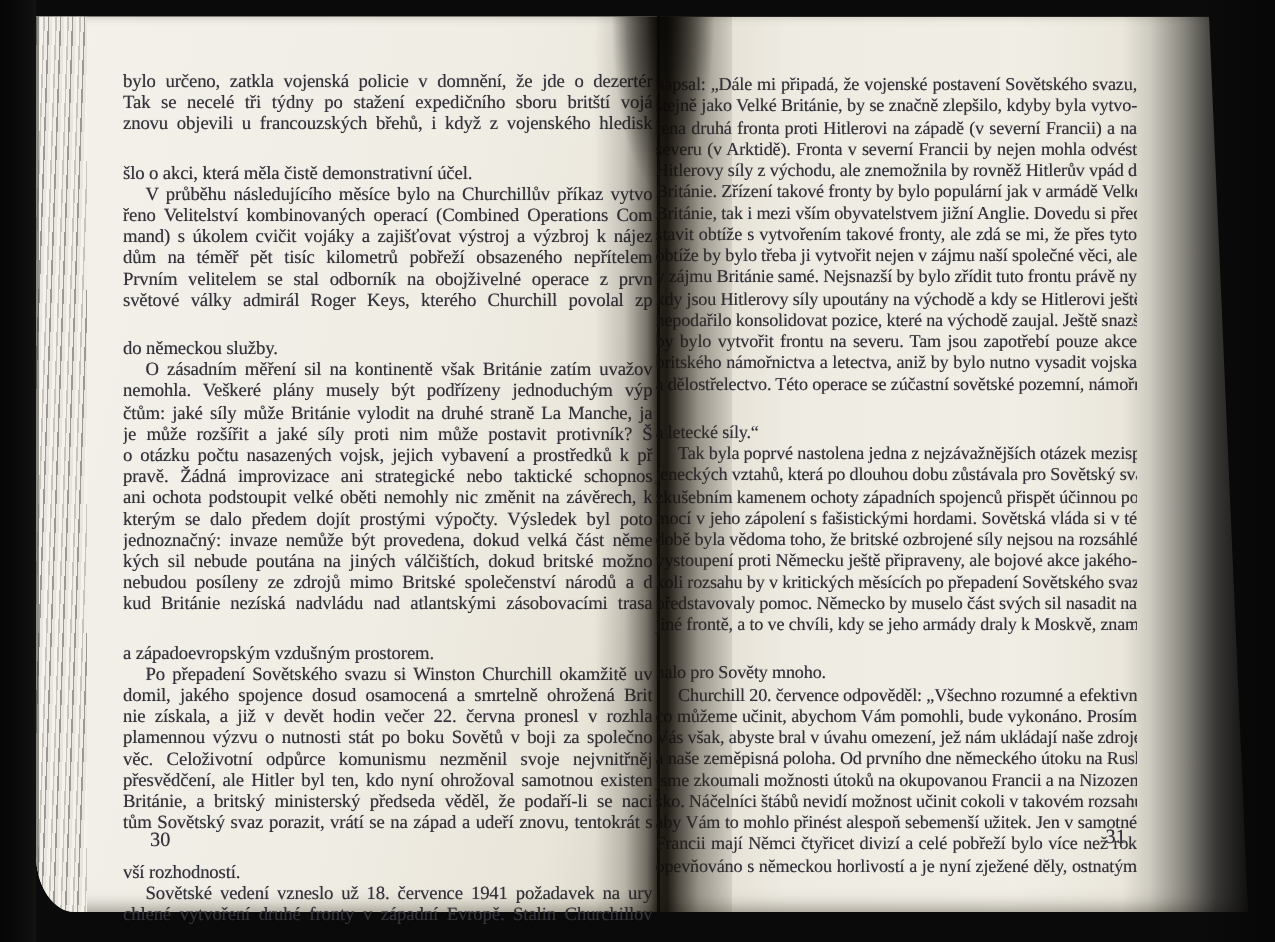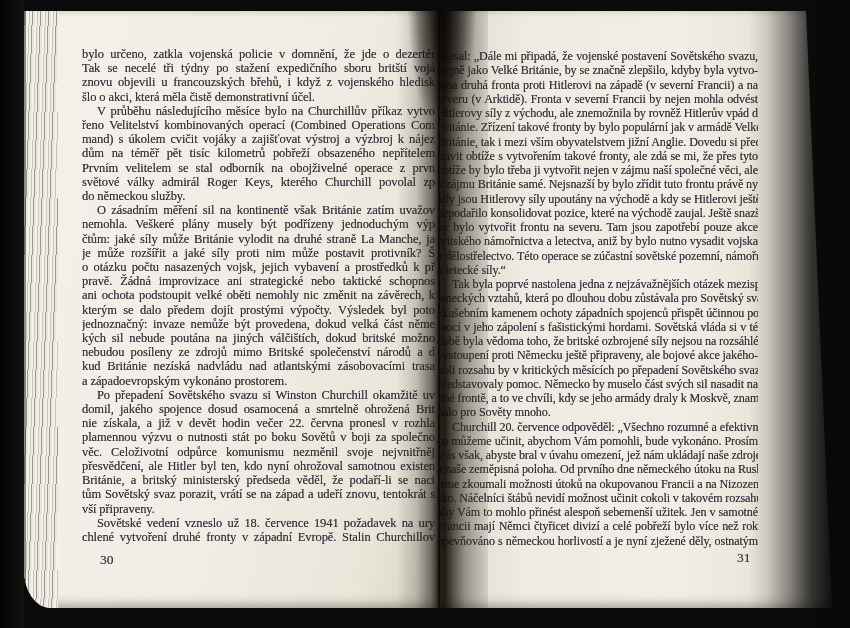--- a/index.html
+++ b/index.html
@@ -39,21 +39,21 @@
   }
   .text-left{
     left:82px;top:47px;width:353px;
     font-size:12.5px;line-height:14.2px;letter-spacing:-.1px;
   }
   .text-right{
     left:437px;top:49px;width:321px;
     font-size:12.1px;line-height:14.25px;letter-spacing:-.12px;
   }
   .line{text-align:justify;text-align-last:justify;white-space:nowrap;overflow:hidden;}
-  .line.para-end{text-align-last:left;}
+  .line.para-end{text-align-last:left;margin-top:18px;}
   .line.indent{text-indent:15px;}
   .page-num{
     position:absolute;color:#35333b;font-size:13.5px;z-index:2;
     text-shadow:0 0 .5px rgba(52,50,60,.6);
   }
   .page-num-left{left:100px;top:552px;text-align:right;}
   .page-num-right{left:737px;top:550px;}
   
   .gutter-shadow{
     position:absolute;left:396px;top:11px;width:92px;height:597px;z-index:3;
@@ -110,30 +110,30 @@
       <div class="line">čtům: jaké síly může Británie vylodit na druhé straně La Manche, ja</div>
       <div class="line">je může rozšířit a jaké síly proti nim může postavit protivník? Š</div>
       <div class="line">o otázku počtu nasazených vojsk, jejich vybavení a prostředků k př</div>
       <div class="line">pravě. Žádná improvizace ani strategické nebo taktické schopnos</div>
       <div class="line">ani ochota podstoupit velké oběti nemohly nic změnit na závěrech, k</div>
       <div class="line">kterým se dalo předem dojít prostými výpočty. Výsledek byl poto</div>
       <div class="line">jednoznačný: invaze nemůže být provedena, dokud velká část něme</div>
       <div class="line">kých sil nebude poutána na jiných válčištích, dokud britské možno</div>
       <div class="line">nebudou posíleny ze zdrojů mimo Britské společenství národů a d</div>
       <div class="line">kud Británie nezíská nadvládu nad atlantskými zásobovacími trasa</div>
-      <div class="line para-end">a západoevropským vykonáno prostorem.</div>
+      <div class="line para-end">a západoevropským vzdušným prostorem.</div>
       <div class="line indent">Po přepadení Sovětského svazu si Winston Churchill okamžitě uv</div>
       <div class="line">domil, jakého spojence dosud osamocená a smrtelně ohrožená Brit</div>
       <div class="line">nie získala, a již v devět hodin večer 22. června pronesl v rozhla</div>
       <div class="line">plamennou výzvu o nutnosti stát po boku Sovětů v boji za společno</div>
       <div class="line">věc. Celoživotní odpůrce komunismu nezměnil svoje nejvnitřněj</div>
       <div class="line">přesvědčení, ale Hitler byl ten, kdo nyní ohrožoval samotnou existen</div>
       <div class="line">Británie, a britský ministerský předseda věděl, že podaří-li se naci</div>
       <div class="line">tům Sovětský svaz porazit, vrátí se na západ a udeří znovu, tentokrát s</div>
-      <div class="line para-end">vší připraveny.</div>
+      <div class="line para-end">vší rozhodností.</div>
       <div class="line indent">Sovětské vedení vzneslo už 18. července 1941 požadavek na ury</div>
       <div class="line">chlené vytvoření druhé fronty v západní Evropě. Stalin Churchillov</div>
     </div>
   <div class="text-col text-right">
       <div class="line">napsal: „Dále mi připadá, že vojenské postavení Sovětského svazu,</div>
       <div class="line">stejně jako Velké Británie, by se značně zlepšilo, kdyby byla vytvo-</div>
       <div class="line">řena druhá fronta proti Hitlerovi na západě (v severní Francii) a na</div>
       <div class="line">severu (v Arktidě). Fronta v severní Francii by nejen mohla odvést</div>
       <div class="line">Hitlerovy síly z východu, ale znemožnila by rovněž Hitlerův vpád do</div>
       <div class="line">Británie. Zřízení takové fronty by bylo populární jak v armádě Velké</div>

